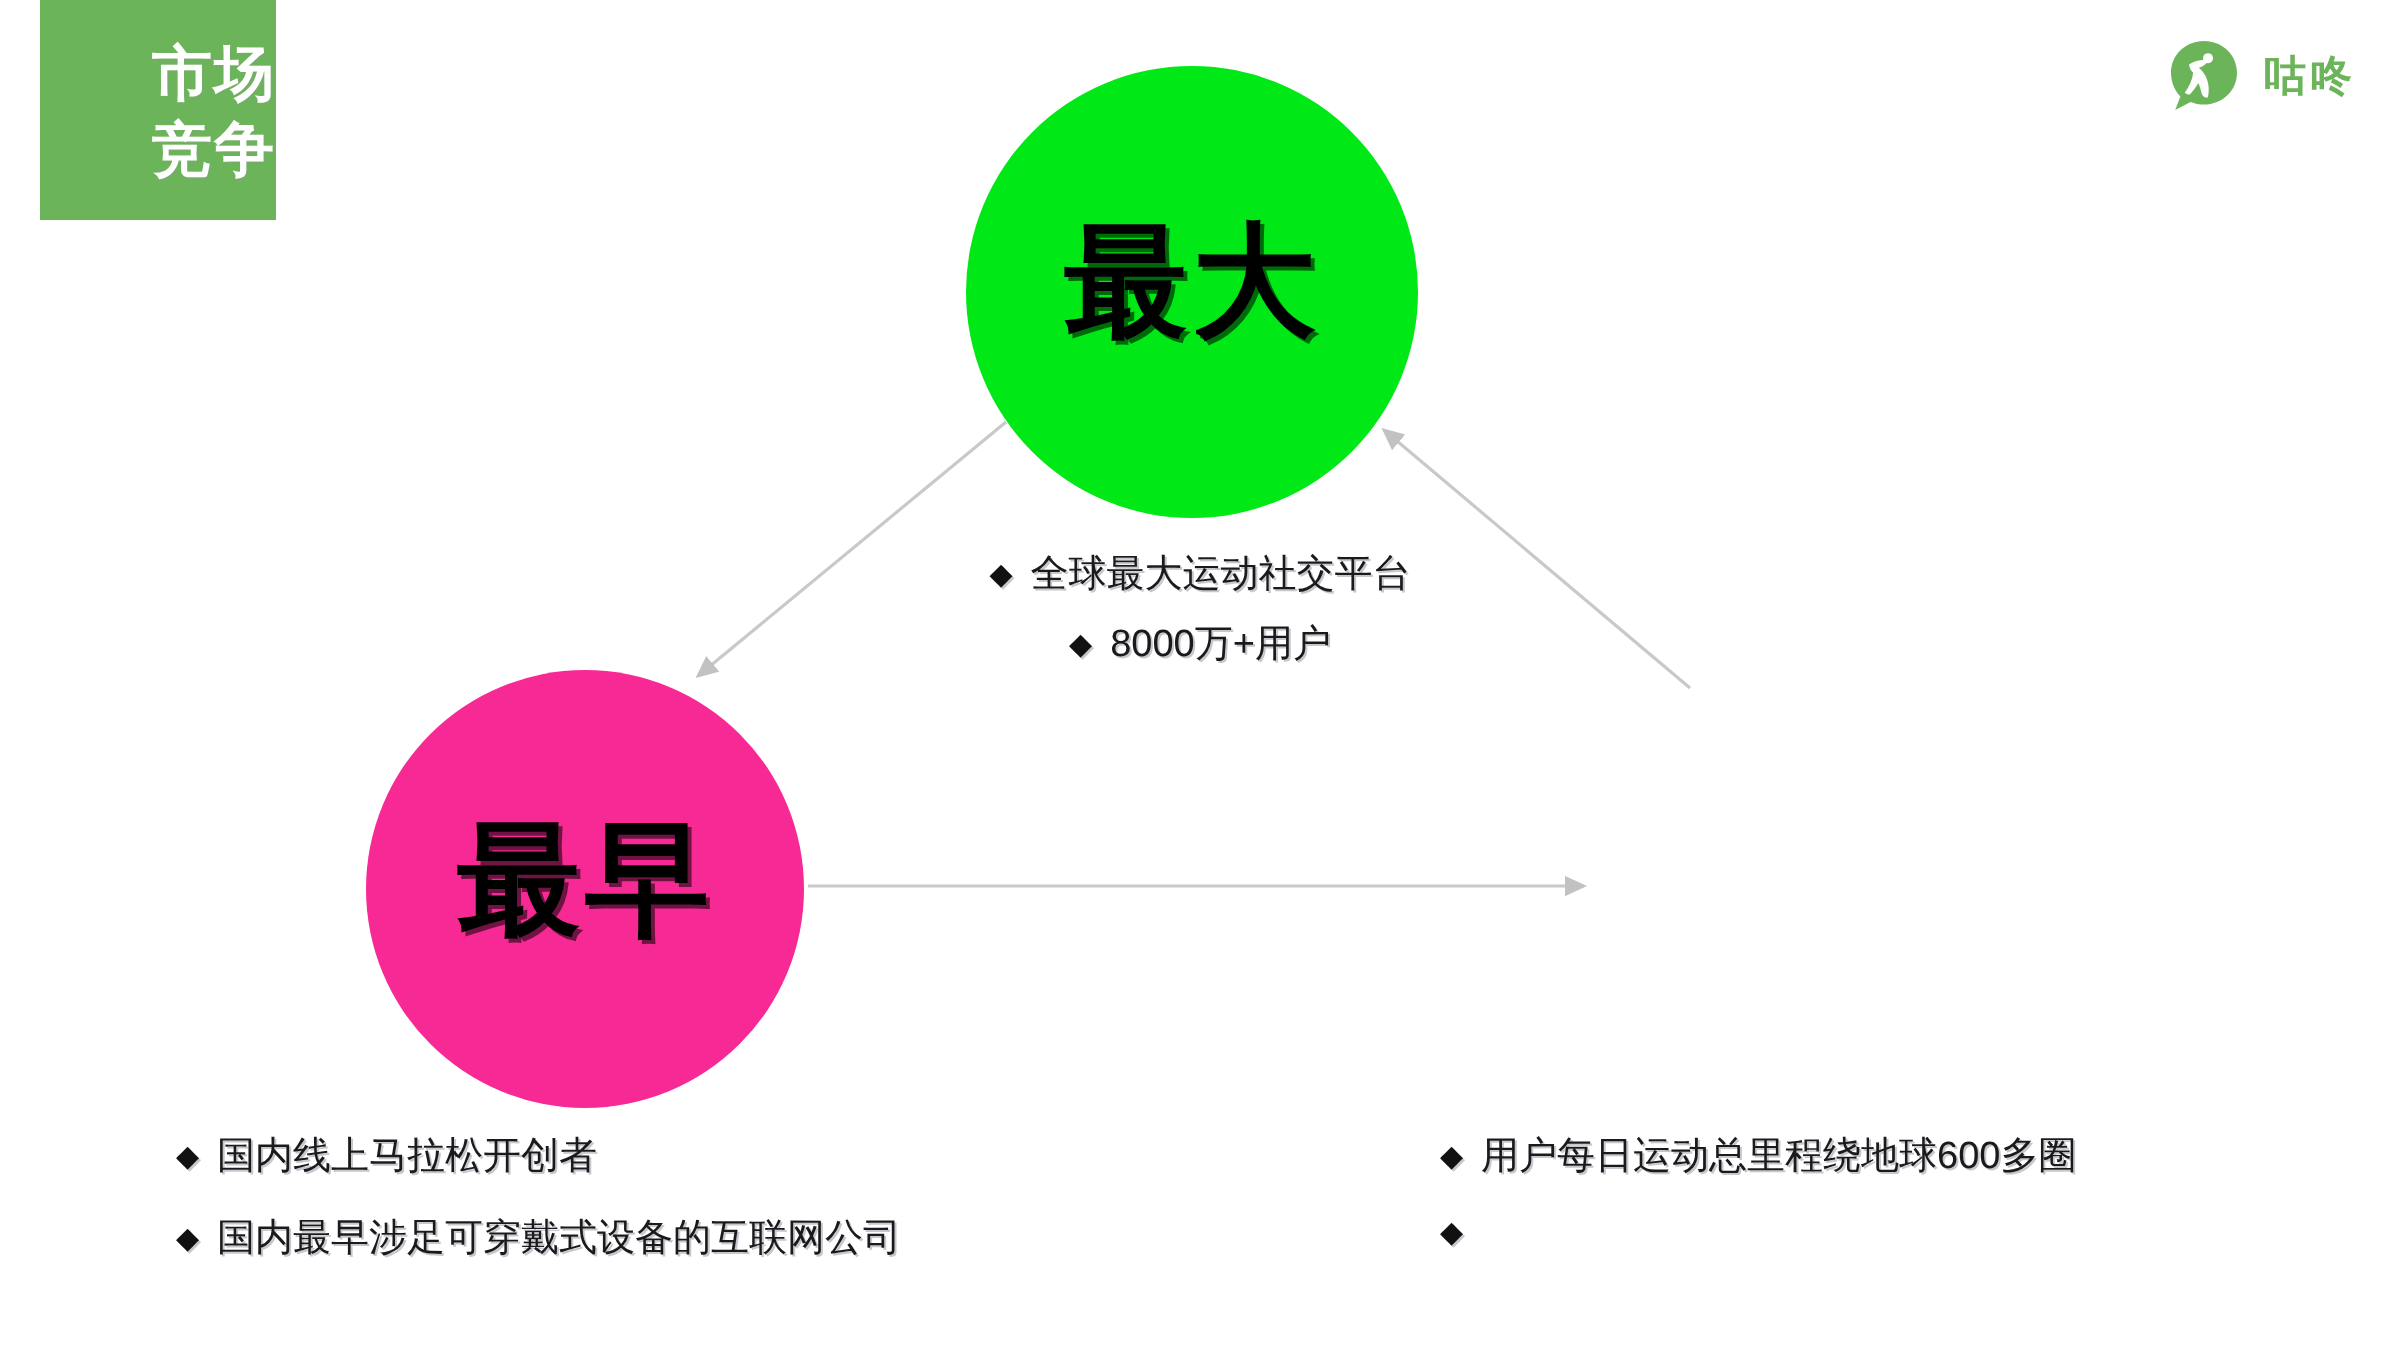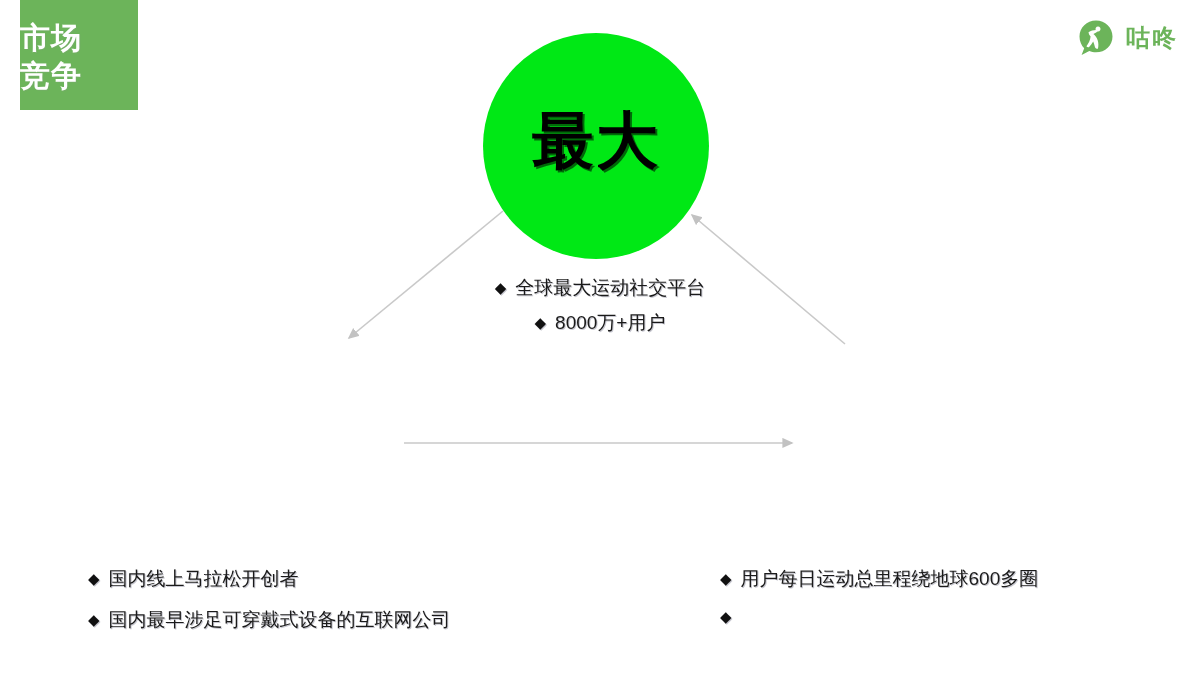--- a/index.html
+++ b/index.html
@@ -22,21 +22,21 @@
   
   .section-badge {
     position: absolute;
     left: 20px;
     top: 0px;
     width: 118px;
     height: 110px;
     background: #6cb45a;
     display: flex;
     flex-direction: column;
-    align-items: flex-start;
+    align-items: flex-end;
     justify-content: center;
     box-sizing: border-box;
     padding-top: 4px;
   }
   .section-badge .line {
     color: #ffffff;
     font-size: 30px;
     font-weight: bold;
     line-height: 1.28;
     letter-spacing: 1px;
@@ -52,21 +52,21 @@
     align-items: center;
     gap: 10px;
   }
   .brand-mark {
     width: 40px;
     height: 40px;
     position: relative;
   }
   .brand-name {
     color: #6cb45a;
-    font-size: 24px;
+    font-size: 21px;
     font-weight: bold;
     letter-spacing: 2px;
   }
 
   
   #links {
     position: absolute;
     left: 0;
     top: 0;
     width: 1200px;
@@ -187,20 +187,23 @@
       </marker>
     </defs>
     <line x1="503" y1="211" x2="349" y2="338" stroke="#c9c9c9" stroke-width="1.6" marker-end="url(#arrowhead)"></line>
     <line x1="845" y1="344" x2="692" y2="215" stroke="#c9c9c9" stroke-width="1.6" marker-end="url(#arrowhead)"></line>
     <line x1="404" y1="443" x2="792" y2="443" stroke="#c9c9c9" stroke-width="1.6" marker-end="url(#arrowhead)"></line>
   </svg>
 
   <div class="bubble bubble-top" style="background: rgb(0, 232, 21);">
     <span class="bubble-label" style="color: rgb(0, 0, 0);">最大</span>
   </div>
+  <div class="bubble bubble-left" style="background: rgb(247, 42, 149);">
+    <span class="bubble-label" style="color: rgb(0, 0, 0);">最早</span>
+  </div>
 
   <div class="bullets bullets-center">
     <div class="bullet-row">
       <span class="bullet-diamond">◆</span>
       <span>全球最大运动社交平台</span>
     </div>
     <div class="bullet-row">
       <span class="bullet-diamond">◆</span>
       <span>8000万+用户</span>
     </div>

